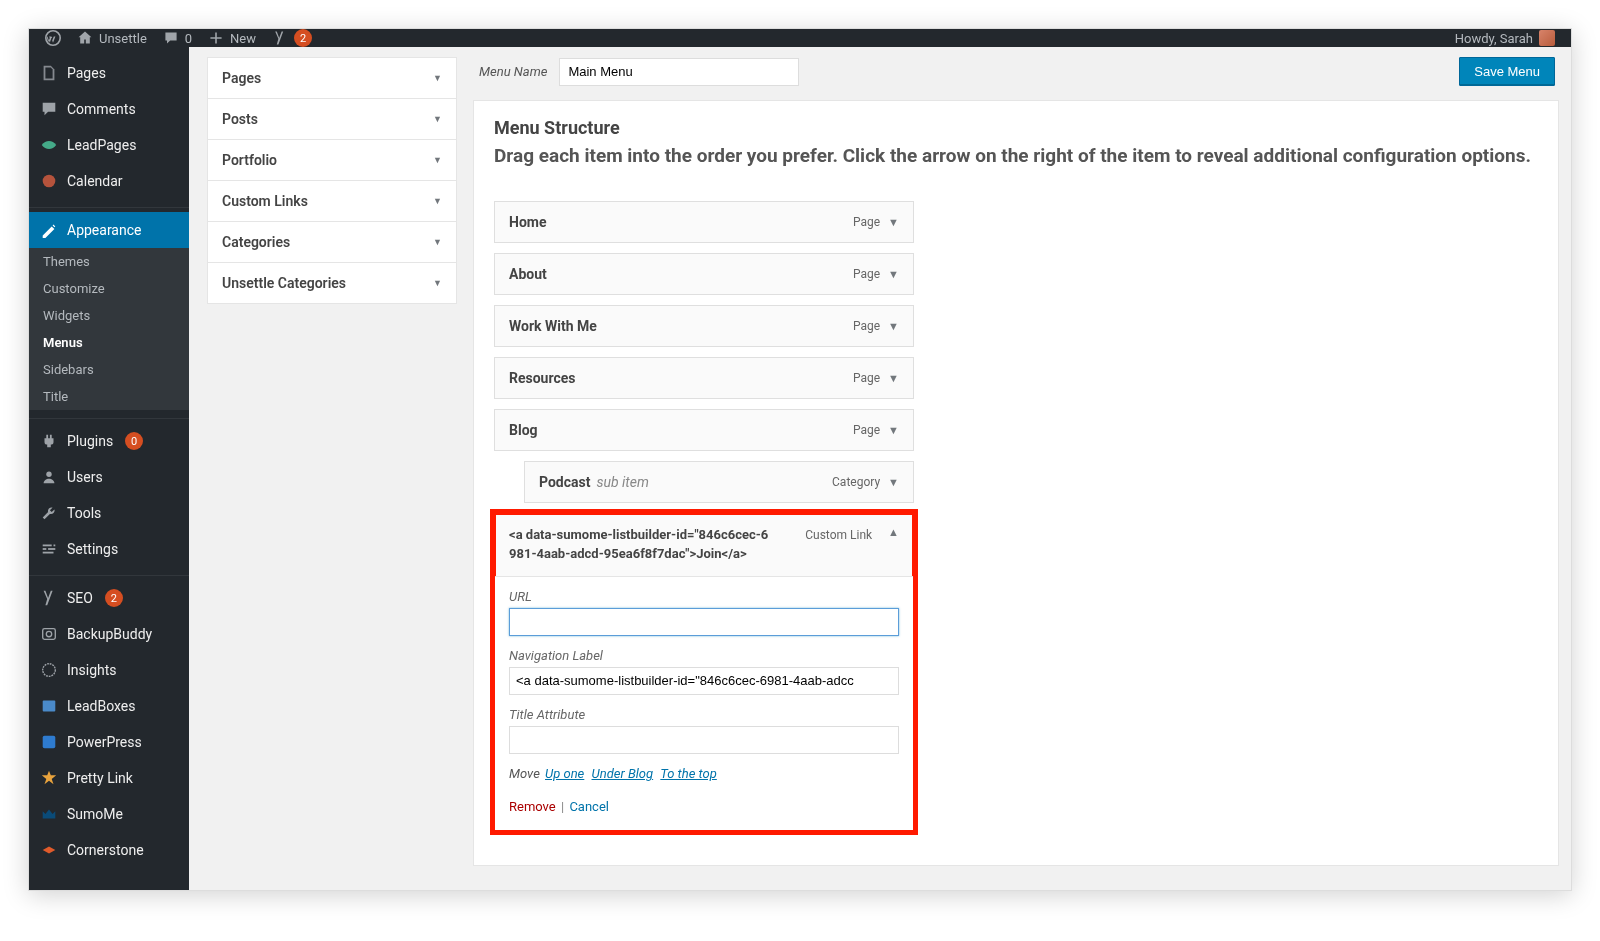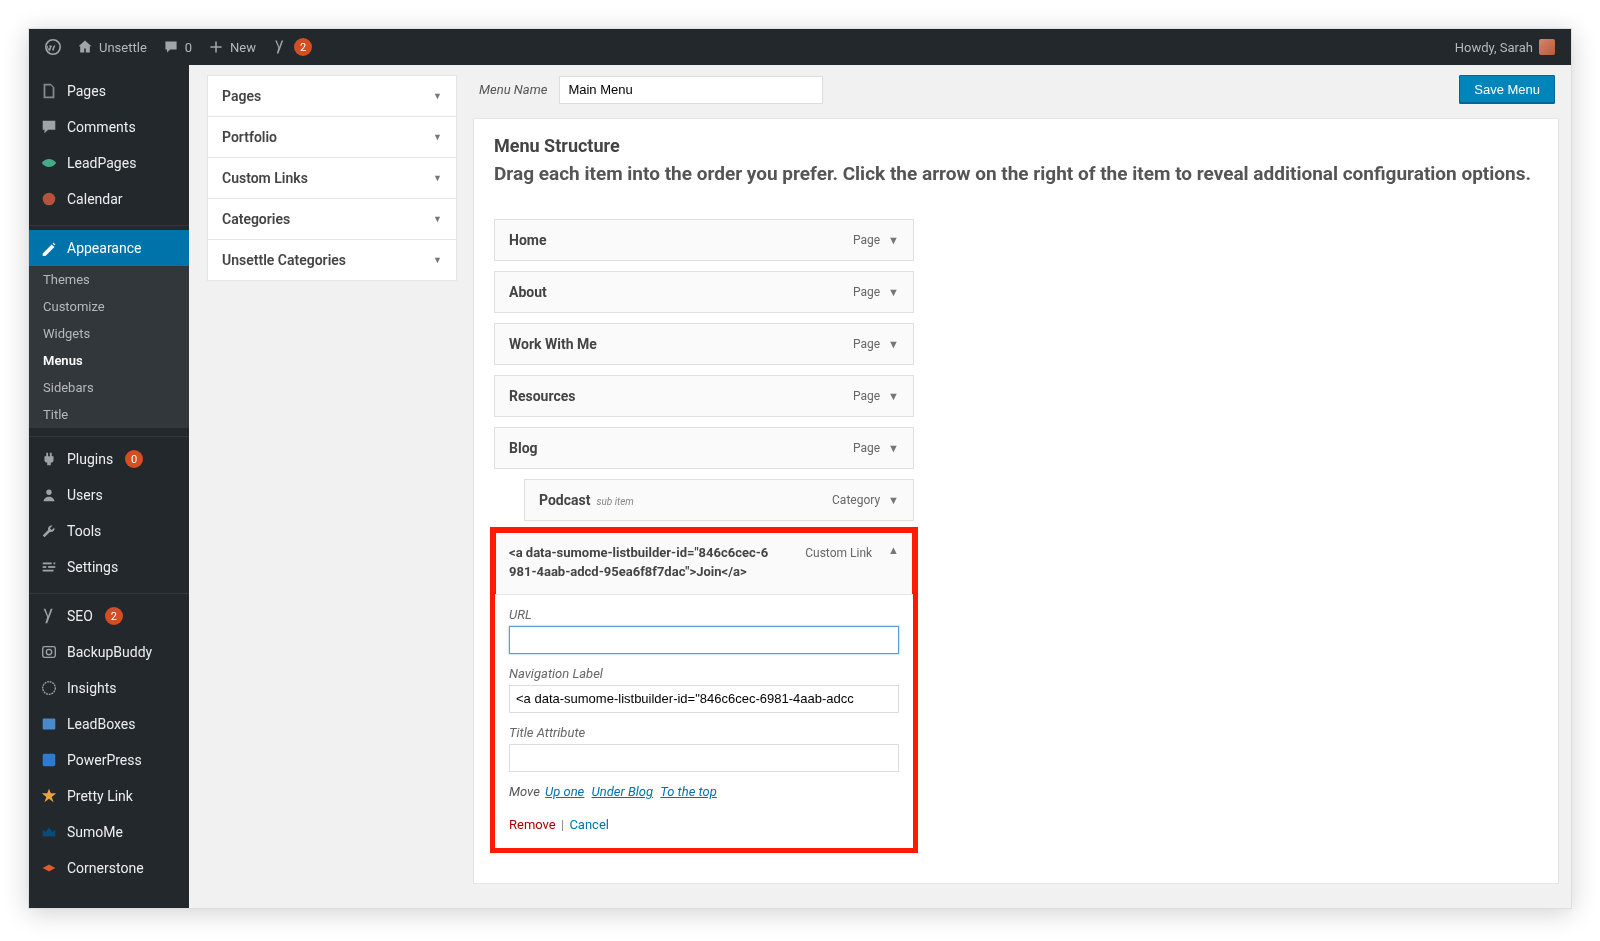--- a/index.html
+++ b/index.html
@@ -2,21 +2,21 @@
 <html><head>
 <meta charset="utf-8">
 <style>
 * { margin: 0; padding: 0; box-sizing: border-box; }
 body { font-family: -apple-system, BlinkMacSystemFont, "Segoe UI", Roboto, sans-serif; font-size: 13px; background: #f1f1f1; color: #444; }
 
 .outer-frame { background: #fff; padding: 28px; min-height: 941px; }
 .app-shell { position: relative; border: 1px solid #ddd; box-shadow: 0 4px 24px rgba(0,0,0,0.18); overflow: hidden; }
 
 
-.adminbar { background: #23282d; color: #eee; height: 36px; display: flex; align-items: center; justify-content: space-between; padding: 0 8px; font-size: 13px; }
+.adminbar { background: #23282d; color: #eee; height: 18px; display: flex; align-items: center; justify-content: space-between; padding: 0 8px; font-size: 13px; }
 .adminbar-left, .adminbar-right { display: flex; align-items: center; gap: 0; }
 .ab-item { display: flex; align-items: center; gap: 6px; padding: 0 8px; height: 32px; color: #b4b9be; cursor: pointer; }
 .ab-ico { width: 16px; height: 16px; display: inline-flex; align-items: center; justify-content: center; }
 .ab-badge { background: #d54e21; color: #fff; border-radius: 10px; min-width: 18px; height: 18px; font-size: 11px; display: inline-flex; align-items: center; justify-content: center; padding: 0 5px; }
 .ab-avatar { width: 16px; height: 16px; background: linear-gradient(135deg,#d8836a,#b85c3c); border-radius: 2px; }
 
 
 .body-area { display: flex; min-height: 780px; }
 .sidebar { width: 160px; background: #23282d; color: #eee; padding-top: 8px; flex-shrink:0; }
 .content { flex: 1; background: #f1f1f1; display: flex; }
@@ -37,33 +37,33 @@
 .metacol { width: 280px; padding: 10px 12px 10px 18px; flex-shrink:0; }
 .metabox { background: #fff; border: 1px solid #e5e5e5; }
 .metabox + .metabox { border-top: none; }
 .metabox-h { padding: 12px 14px; font-weight: 600; font-size: 14px; display:flex; justify-content:space-between; align-items:center; cursor:pointer;}
 .tri-down::after { content:"▼"; font-size: 9px; color:#72777c; }
 
 
 .maincol { flex: 1; padding: 0 12px 24px 4px; }
 .name-row { display:flex; align-items:center; padding: 10px 0 14px; gap: 12px; }
 .name-row label { font-style: italic; color: #555; padding-left: 6px;}
-.text-input { border: 1px solid #ddd; background:#fff; padding: 4px 8px; height: 28px; font-size: 13px; width: 264px; }
+.text-input { border: 1px solid #ddd; background:#fff; padding: 4px 8px; height: 28px; font-size: 13px; width: 240px; }
 .save-btn { background: #0085ba; border: 1px solid #006799; color: #fff; padding: 6px 14px; border-radius: 1px; font-size: 13px; cursor:pointer; box-shadow: inset 0 -1px rgba(0,0,0,0.2);}
 .save-wrap { margin-left: auto; margin-right: 4px;}
 
 .panel { background: #fff; border: 1px solid #e5e5e5; padding: 16px 20px 24px; }
 .panel h2 { font-size: 18px; font-weight: 700; margin-bottom: 6px; }
 .panel .help { color: #555; font-size: 19px; margin-bottom: 34px; font-weight: bold; }
 
 .menu-items { width: 420px; }
 .menu-item { border: 1px solid #dfdfdf; background: #fafafa; margin-bottom: 10px; }
 .menu-item-bar { display:flex; align-items:center; padding: 12px 14px; cursor:move; }
 .menu-item-title { font-weight: 700; font-size: 14px; }
-.sub-label { font-style: italic; color: #888; font-weight: 400; margin-left: 6px; font-size: 10px;}
+.sub-label { font-style: italic; color: #888; font-weight: 400; margin-left: 6px; font-size: 14px;}
 .menu-item-type { margin-left:auto; color: #666; font-size: 12px; margin-right: 8px;}
 .tog { color:#72777c; font-size: 11px; cursor:pointer;}
 .indent { margin-left: 30px; }
 
 .menu-item.open .menu-item-settings { display:block; }
 .menu-item-settings { display:block; padding: 12px 14px 16px; border-top: 1px solid #e5e5e5; background:#fff; position:relative;}
 .field { margin-bottom: 12px; }
 .field label { display:block; font-style: italic; color:#666; font-size: 13px; margin-bottom: 4px; }
 .wide-input { width: 100%; height: 28px; border: 1px solid #ddd; background:#fff; padding: 3px 6px; font-size: 13px; }
 .wide-input.focus { border-color:#5b9dd9; box-shadow: 0 0 2px rgba(30,140,190,0.6); outline:none;}
@@ -303,20 +303,25 @@
 
   <div class="content">
     <div class="metacol">
       <div class="metabox">
               <div class="metabox-h tri-down">
                 <span>Pages</span>
               </div>
             </div>
       <div class="metabox">
               <div class="metabox-h tri-down">
+                <span>Posts</span>
+              </div>
+            </div>
+      <div class="metabox">
+              <div class="metabox-h tri-down">
                 <span>Portfolio</span>
               </div>
             </div>
       <div class="metabox">
               <div class="metabox-h tri-down">
                 <span>Custom Links</span>
               </div>
             </div>
       <div class="metabox">
               <div class="metabox-h tri-down">

